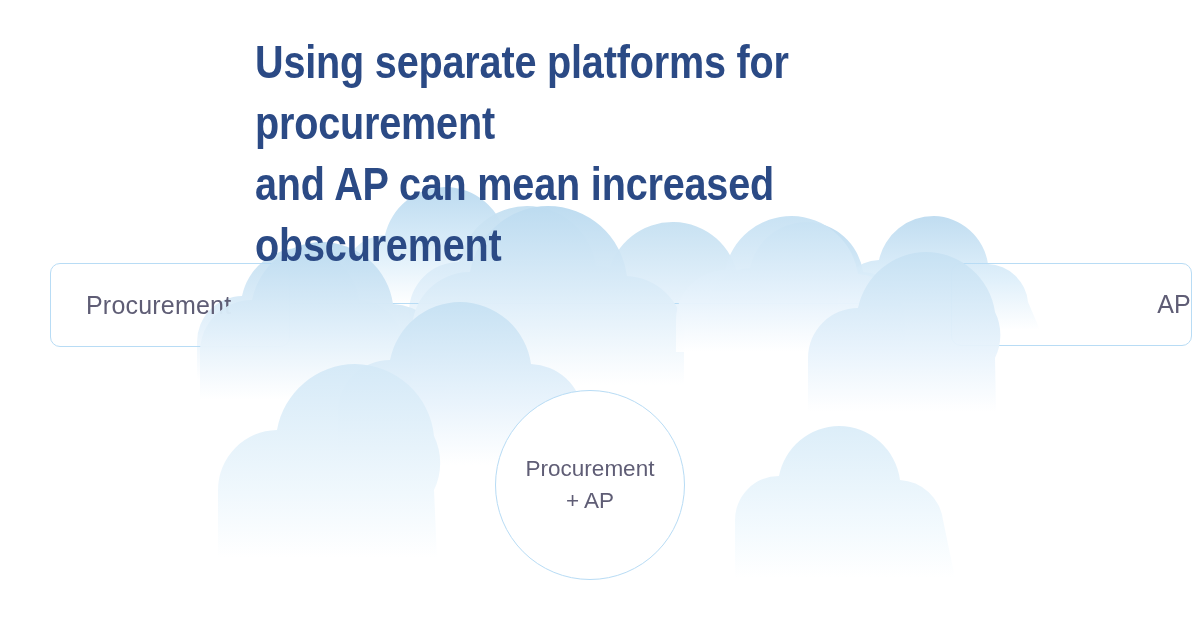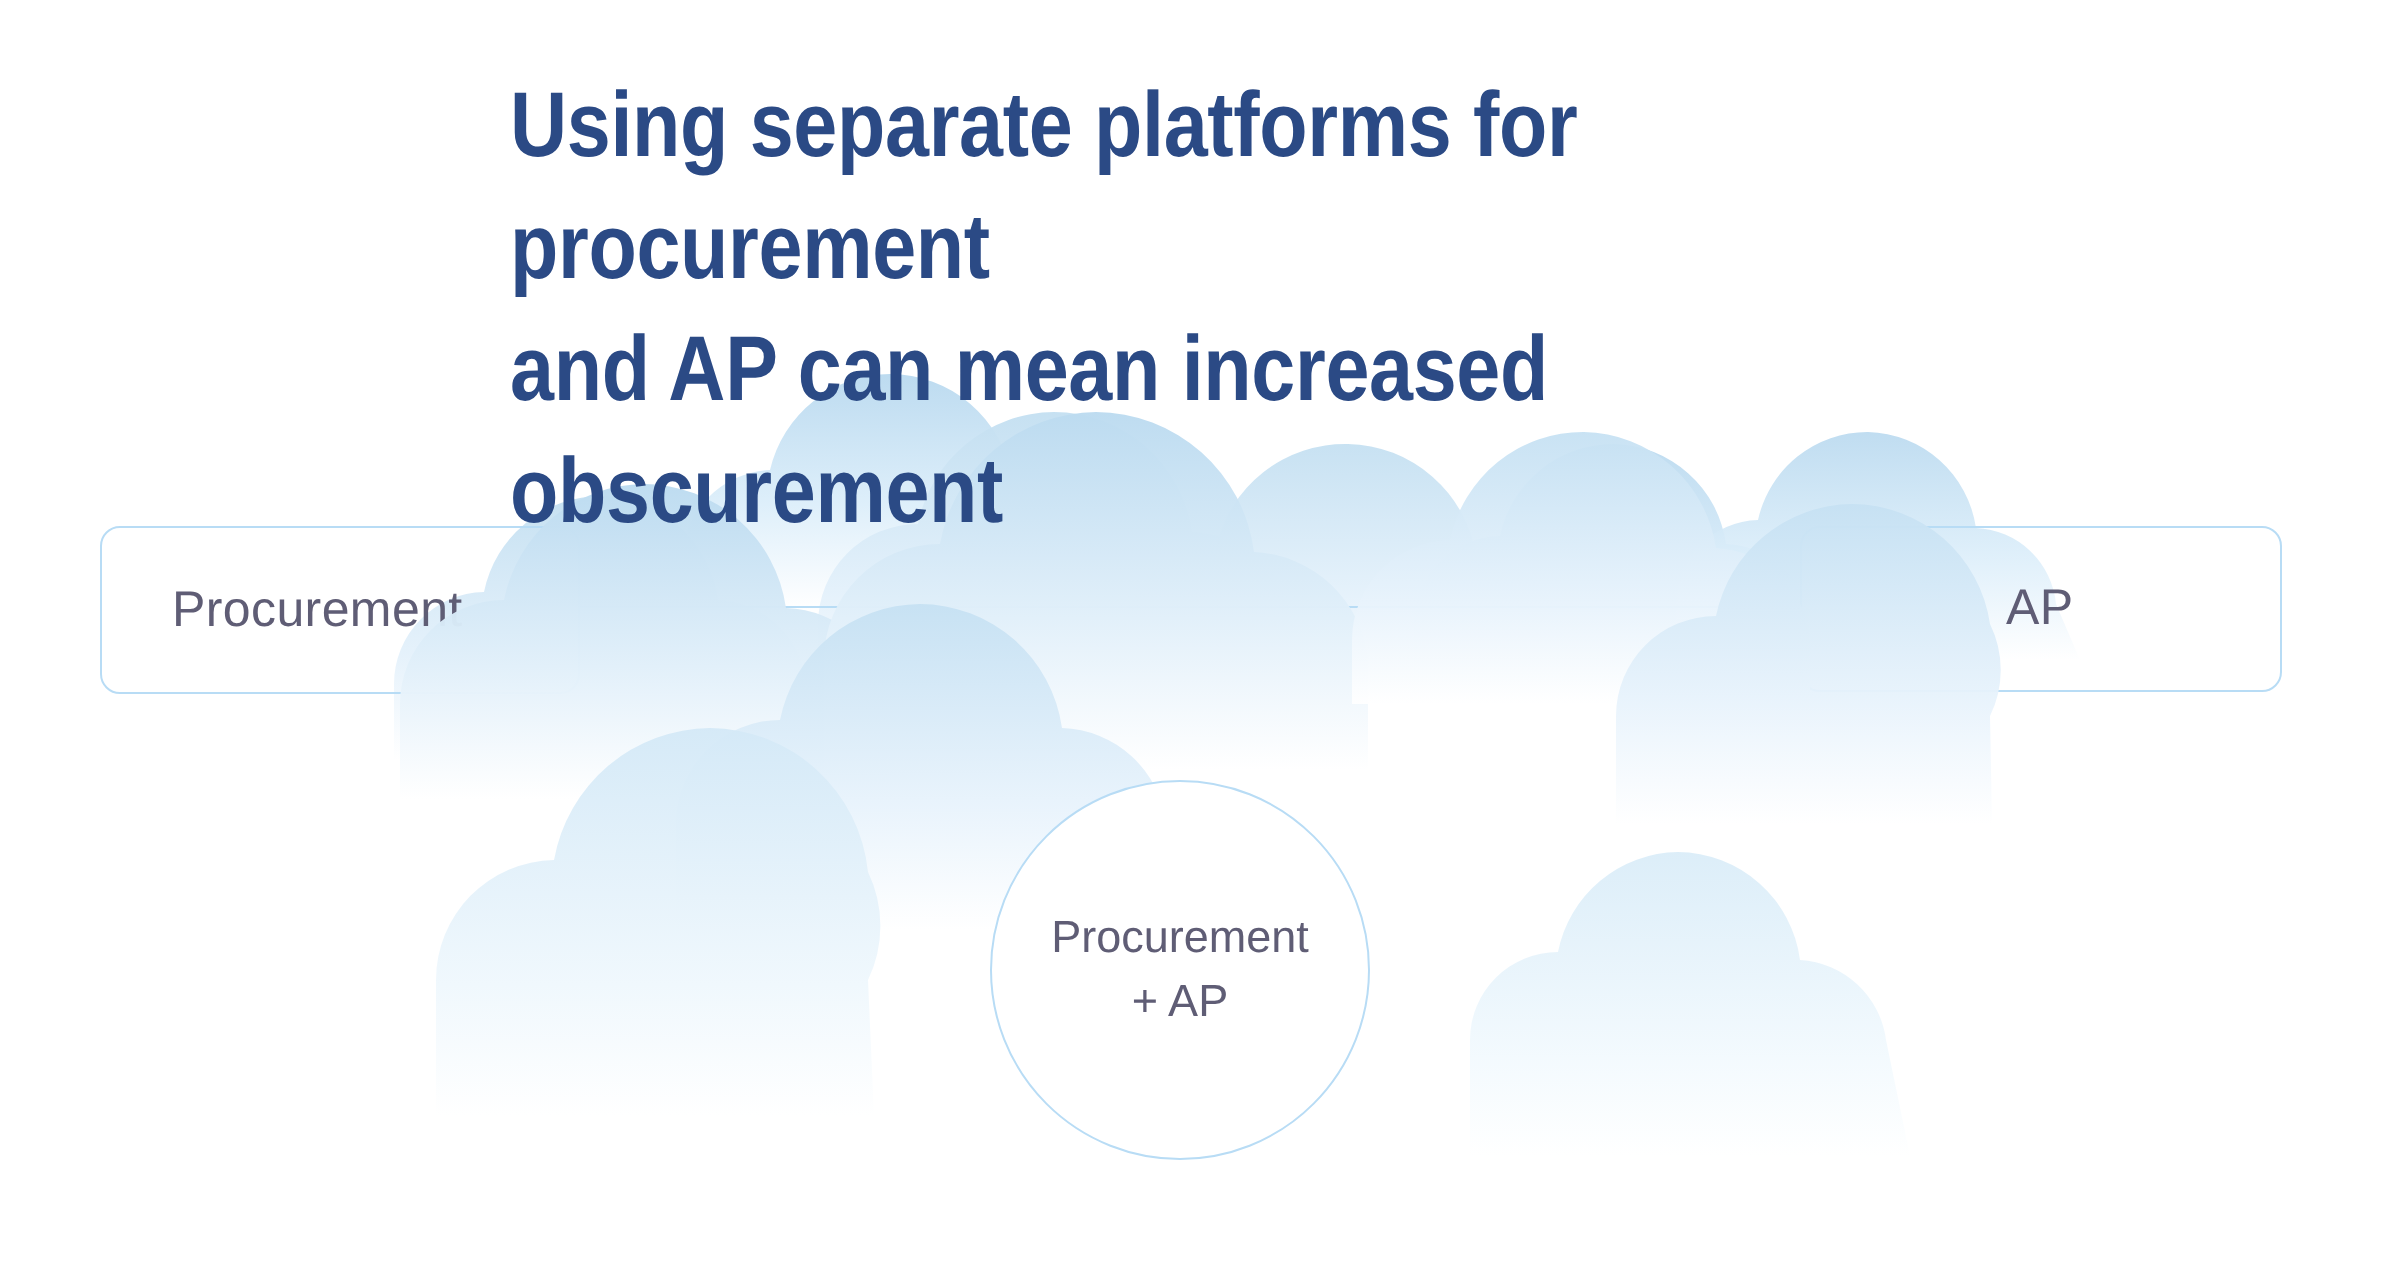--- a/index.html
+++ b/index.html
@@ -52,25 +52,26 @@
     align-items: center;
   }
   #panel-procurement {
     left: 50px;
     top: 263px;
     width: 240px;
     height: 84px;
     padding-left: 35px;
   }
   #panel-ap {
-    left: 900px;
+    left: 951px;
     top: 263px;
     width: 241px;
     height: 83px;
     padding-left: 102px;
+    justify-content: flex-end;
   }
   .panel-label {
     font-family: "Liberation Sans", sans-serif;
     font-size: 25px;
     font-weight: 400;
     color: #5f5d75;
     letter-spacing: 0.2px;
     white-space: nowrap;
   }
 

